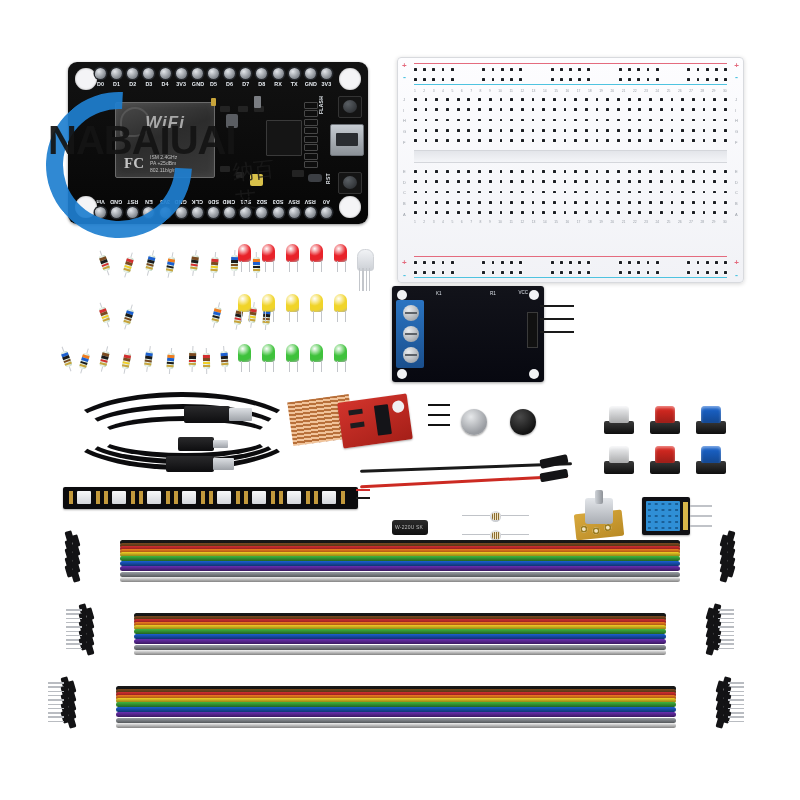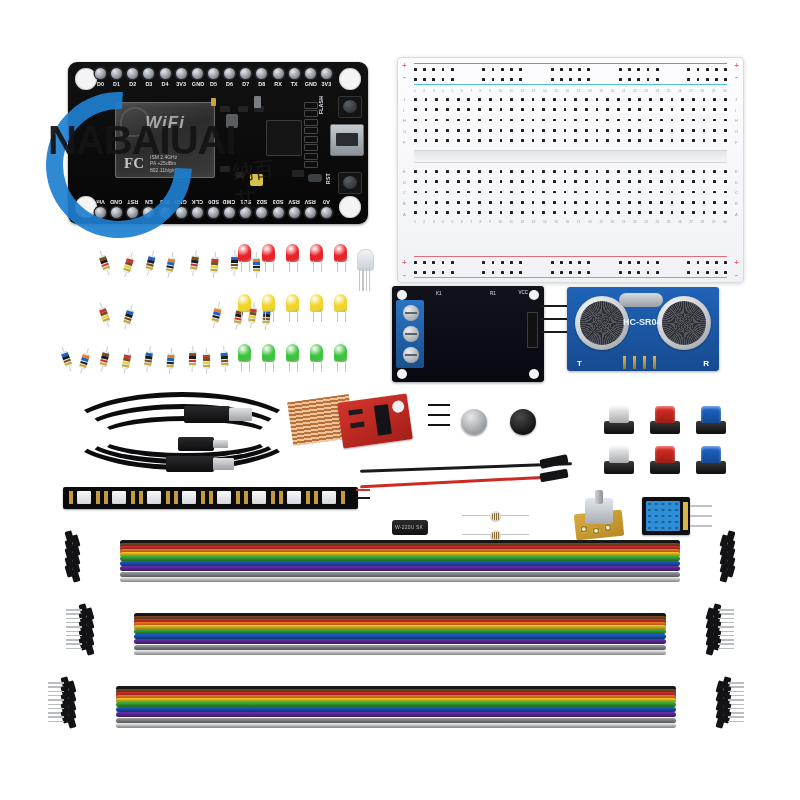--- a/index.html
+++ b/index.html
@@ -1253,38 +1253,20 @@
 
     <div style="position:absolute;right:6px;top:26px;width:9px;height:34px;background:#111;border:1px solid #3b3b3b;"></div>
     <div style="position:absolute;right:16px;top:4px;font-size:4.5px;color:#dfe5ec;">VCC</div>
     <div style="position:absolute;left:44px;top:5px;font-size:4.5px;color:#dfe5ec;">K1</div>
     <div style="position:absolute;left:98px;top:5px;font-size:4.5px;color:#dfe5ec;">R1</div>
   </div>
   <div class="abs" style="left:540px;top:305px;width:34px;height:2px;background:#1a1a1a;"></div>
   <div class="abs" style="left:540px;top:318px;width:34px;height:2px;background:#1a1a1a;"></div>
   <div class="abs" style="left:540px;top:331px;width:34px;height:2px;background:#1a1a1a;"></div>
 
-  <div class="abs ultra">
-    <div class="can" style="left:8px;">
-      <div class="mesh"></div>
-    </div>
-    <div class="can" style="right:8px;">
-      <div class="mesh"></div>
-    </div>
-    <div class="xtal"></div>
-    <div class="lbl">HC-SR04</div>
-    <div class="tr" style="left:10px;">T</div>
-    <div class="tr" style="right:10px;">R</div>
-    <div class="pinstk">
-      <i></i>
-        <i></i>
-        <i></i>
-        <i></i>
-    </div>
-  </div>
 
   <div class="abs usbcable">
     <div class="cablearc" style="left:0;top:0;width:222px;height:68px;"></div>
     <div class="cablearc" style="left:14px;top:12px;width:196px;height:50px;"></div>
     <div class="cablearc" style="left:30px;top:24px;width:168px;height:32px;"></div>
     <div class="usbplug" style="left:118px;top:14px;">
       <div class="tip"></div>
     </div>
     <div class="usbplug" style="left:112px;top:45px;width:36px;height:14px;">
       <div class="tip" style="right:-14px;top:3px;width:15px;height:8px;"></div>

